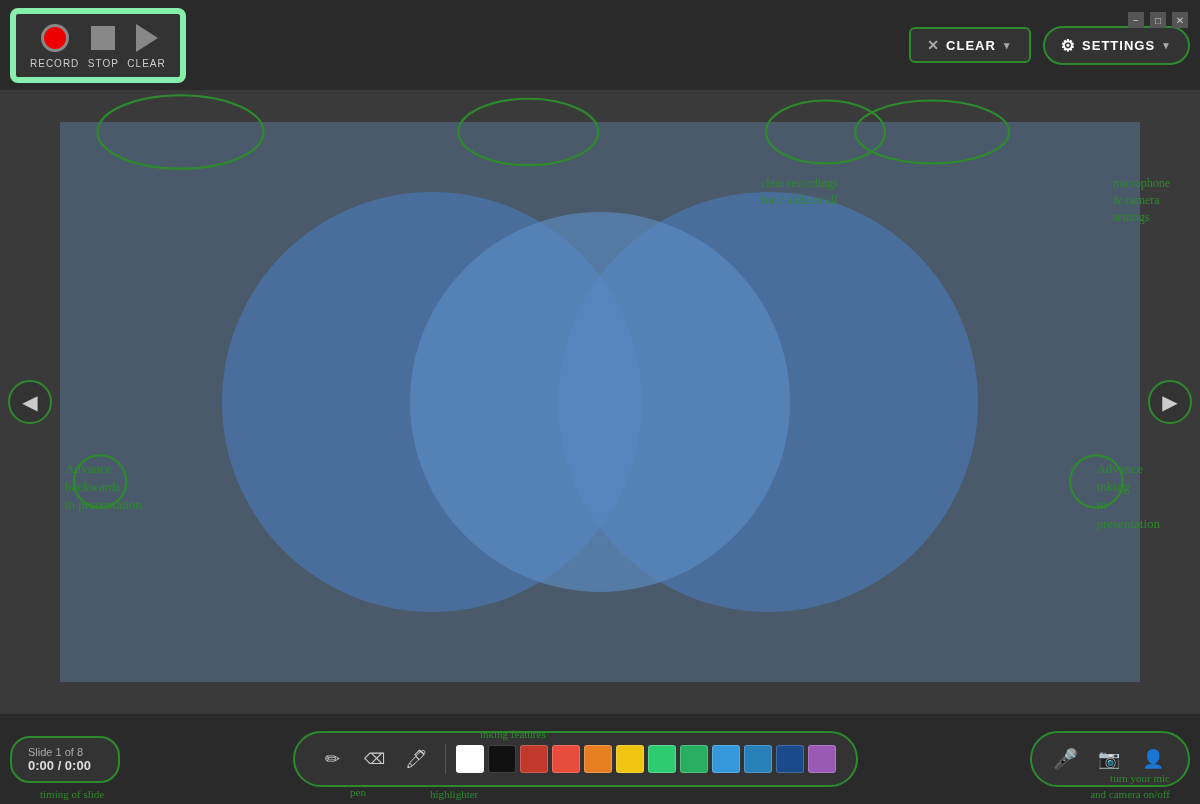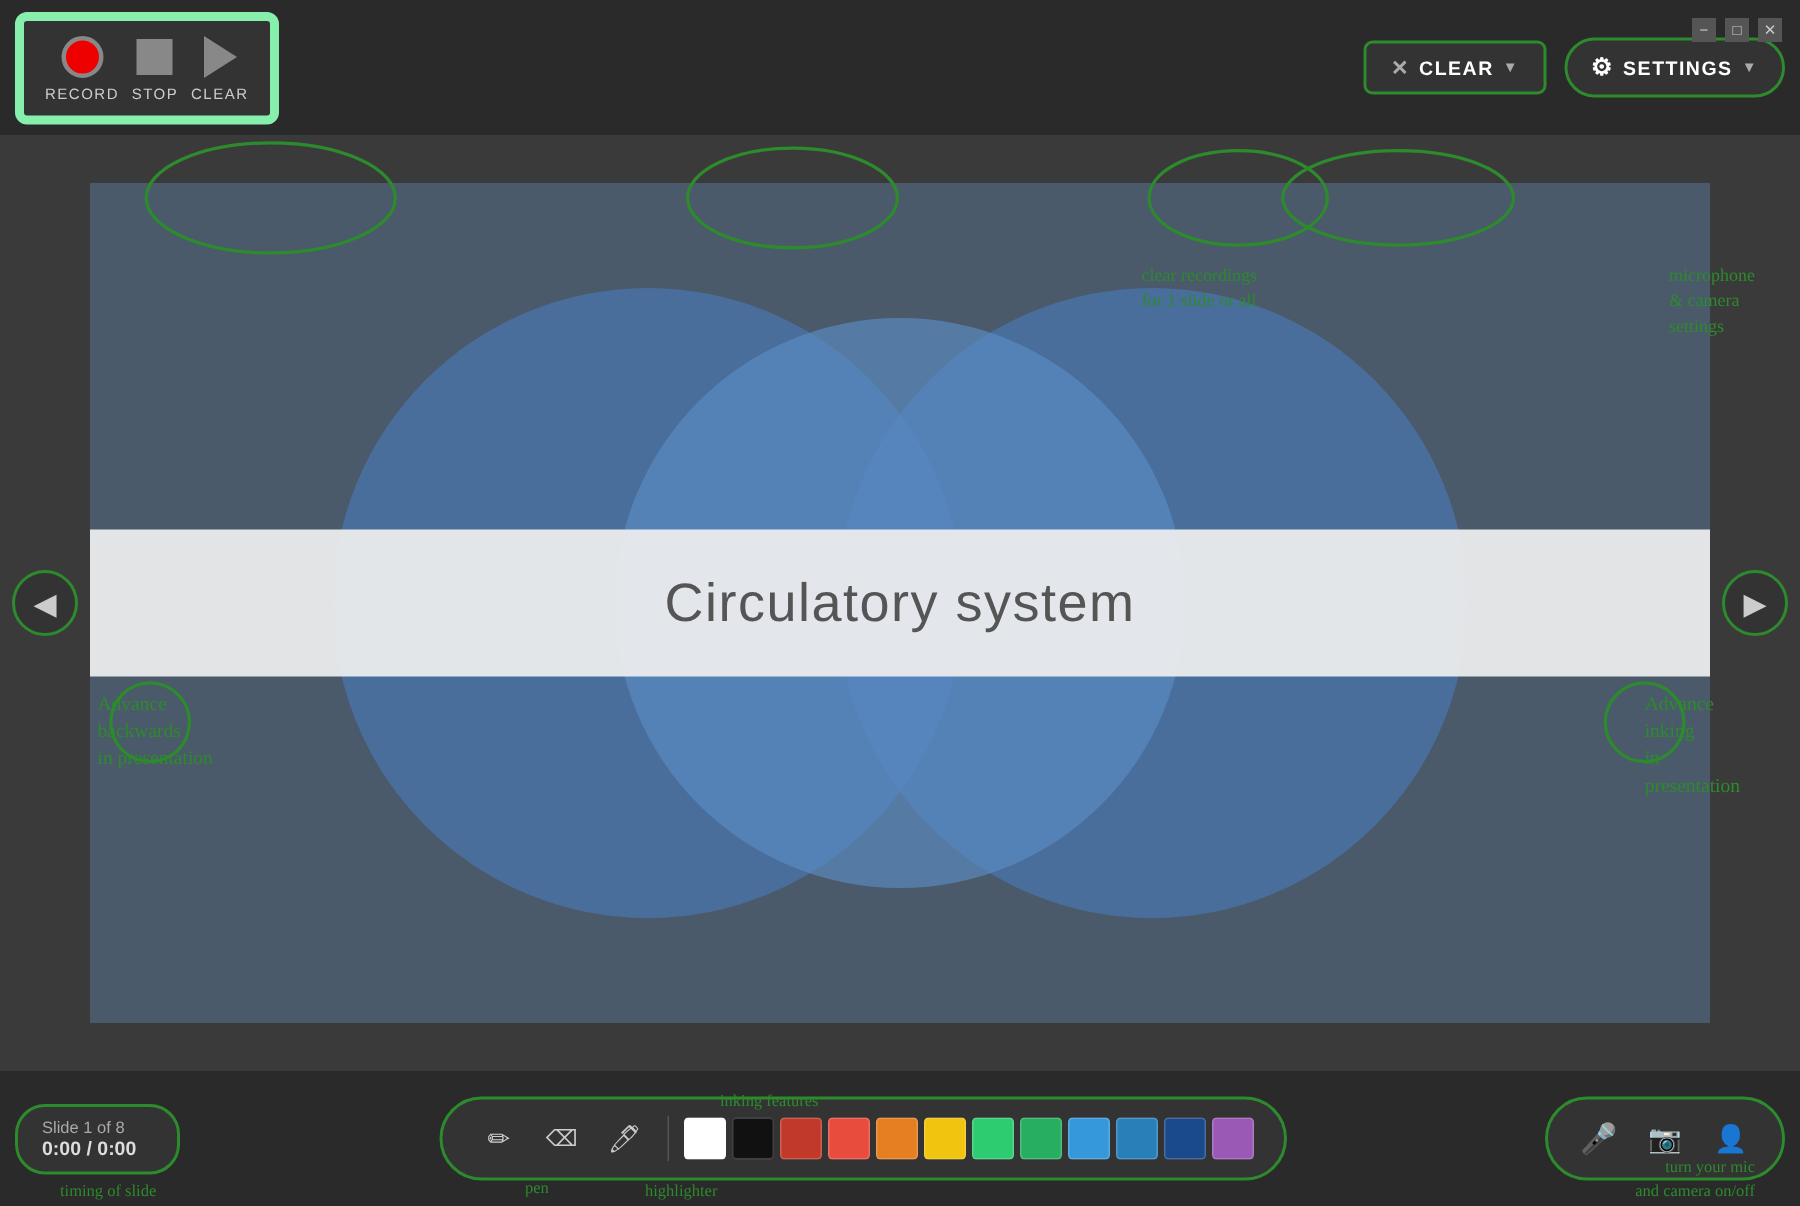--- a/index.html
+++ b/index.html
@@ -481,23 +481,20 @@
 
   <div class="nav-arrow nav-arrow-left">
     <span class="arrow-symbol">◀</span>
   </div>
 
   <div class="slide-content">
     <div class="venn-container">
       <div class="venn-circle circle-left"></div>
       <div class="venn-circle circle-right"></div>
       <div class="venn-circle circle-center"></div>
-    </div>
-    <div class="title-banner">
-      <h1 class="slide-title">Circulatory system</h1>
     </div>
   </div>
 
   <div class="nav-arrow nav-arrow-right">
     <span class="arrow-symbol">▶</span>
   </div>
 
   <svg class="annotation-svg" viewBox="0 0 1200 714">
 
     <ellipse cx="120" cy="48" rx="95" ry="42" fill="none" stroke="#2d8a2d" stroke-width="2.5"></ellipse>

